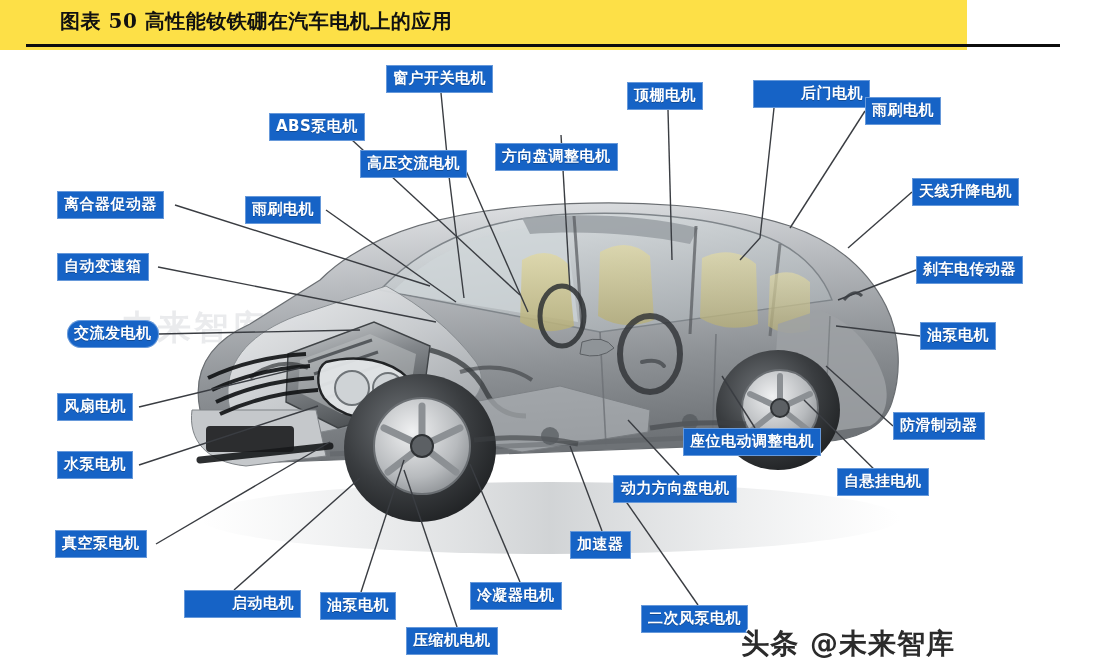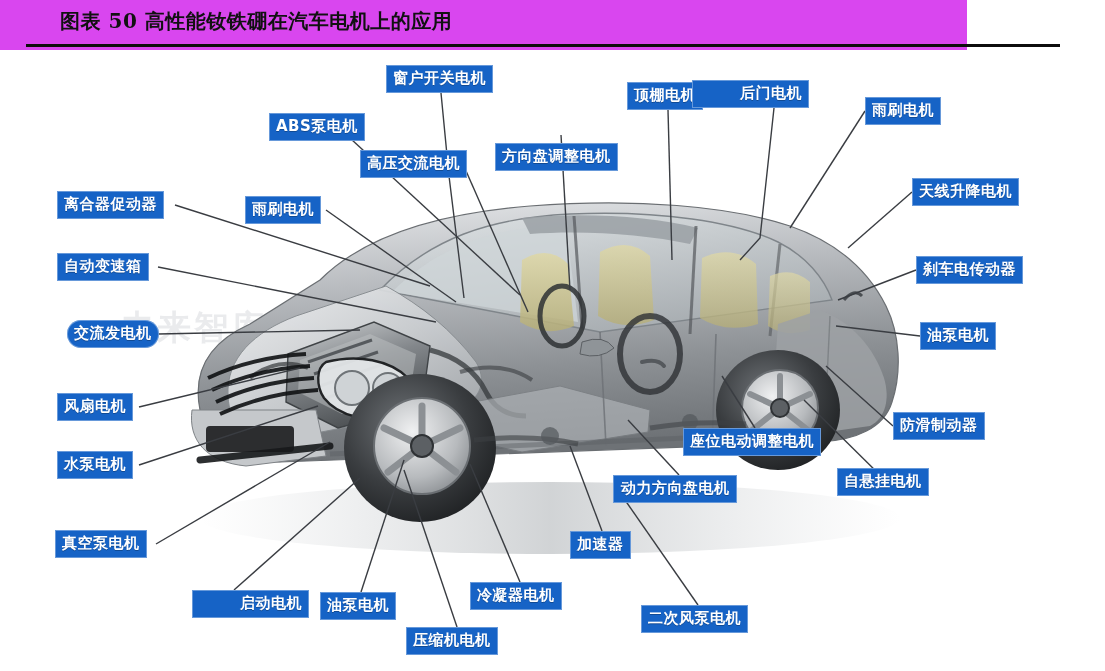--- a/index.html
+++ b/index.html
@@ -9,21 +9,21 @@
   }
   body {
     width: 1105px; height: 671px;
     font-family: "Liberation Sans", "DejaVu Sans", sans-serif;
     overflow: hidden;
     position: relative;
   }
   #page {
     position: relative;
     width: 967px; height: 671px;
-    background: #d946ef;
+    background: #fde047;
   }
 
   
   #header-title {
     position: absolute;
     left: 60px; top: 8px;
     font-size: 20px;
     font-weight: bold;
     color: #111111;
     letter-spacing: 0.5px;
@@ -295,41 +295,42 @@
 
         <path d="M755,378 L722,326"></path>
         <path d="M893,376 L826,316"></path>
         <path d="M887,432 L804,350"></path>
       </g>
     </svg>
 
     <div class="callout" style="left:386px; top:15px;">窗户开关电机</div>
     <div class="callout" style="left:495px; top:57px;margin-top:36px;">方向盘调整电机</div>
     <div class="callout" style="left:627px; top:32px;">顶棚电机</div>
-    <div class="callout" style="left:692px; top:30px;padding-left:48px;">后门电机</div>
+    <div class="callout" style="left:753px; top:30px;padding-left:48px;">后门电机</div>
     <div class="callout" style="left:865px; top:47px;">雨刷电机</div>
     <div class="callout" style="left:237px; top:63px;margin-left:32px;">ABS泵电机</div>
     <div class="callout" style="left:360px; top:100px;">高压交流电机</div>
     <div class="callout" style="left:912px; top:128px;">天线升降电机</div>
     <div class="callout" style="left:57px;  top:141px;">离合器促动器</div>
     <div class="callout" style="left:245px; top:146px;">雨刷电机</div>
     <div class="callout" style="left:57px;  top:203px;">自动变速箱</div>
     <div class="callout" style="left:916px; top:206px;">刹车电传动器</div>
     <div class="callout" style="left:67px;  top:270px;border-radius:14px;">交流发电机</div>
     <div class="callout" style="left:920px; top:272px;">油泵电机</div>
     <div class="callout" style="left:57px;  top:343px;">风扇电机</div>
     <div class="callout" style="left:57px;  top:401px;">水泵电机</div>
     <div class="callout" style="left:893px; top:362px;">防滑制动器</div>
     <div class="callout" style="left:683px; top:378px;">座位电动调整电机</div>
     <div class="callout" style="left:837px; top:418px;">自悬挂电机</div>
     <div class="callout" style="left:55px;  top:480px;">真空泵电机</div>
     <div class="callout" style="left:613px; top:425px;padding-left:8px;">动力方向盘电机</div>
     <div class="callout" style="left:570px; top:481px;">加速器</div>
-    <div class="callout" style="left:192px; top:540px;padding-left:48px;">启动电机</div>
+    <div class="callout" style="left:184px; top:540px;padding-left:48px;">启动电机</div>
     <div class="callout" style="left:320px; top:542px;">油泵电机</div>
     <div class="callout" style="left:470px; top:532px;">冷凝器电机</div>
     <div class="callout" style="left:406px; top:577px;">压缩机电机</div>
     <div class="callout" style="left:641px; top:555px;">二次风泵电机</div>
 
   </div>
 
+  <div id="watermark-brand">头条 @未来智库</div>
 
 </div>
 
 </body></html>

